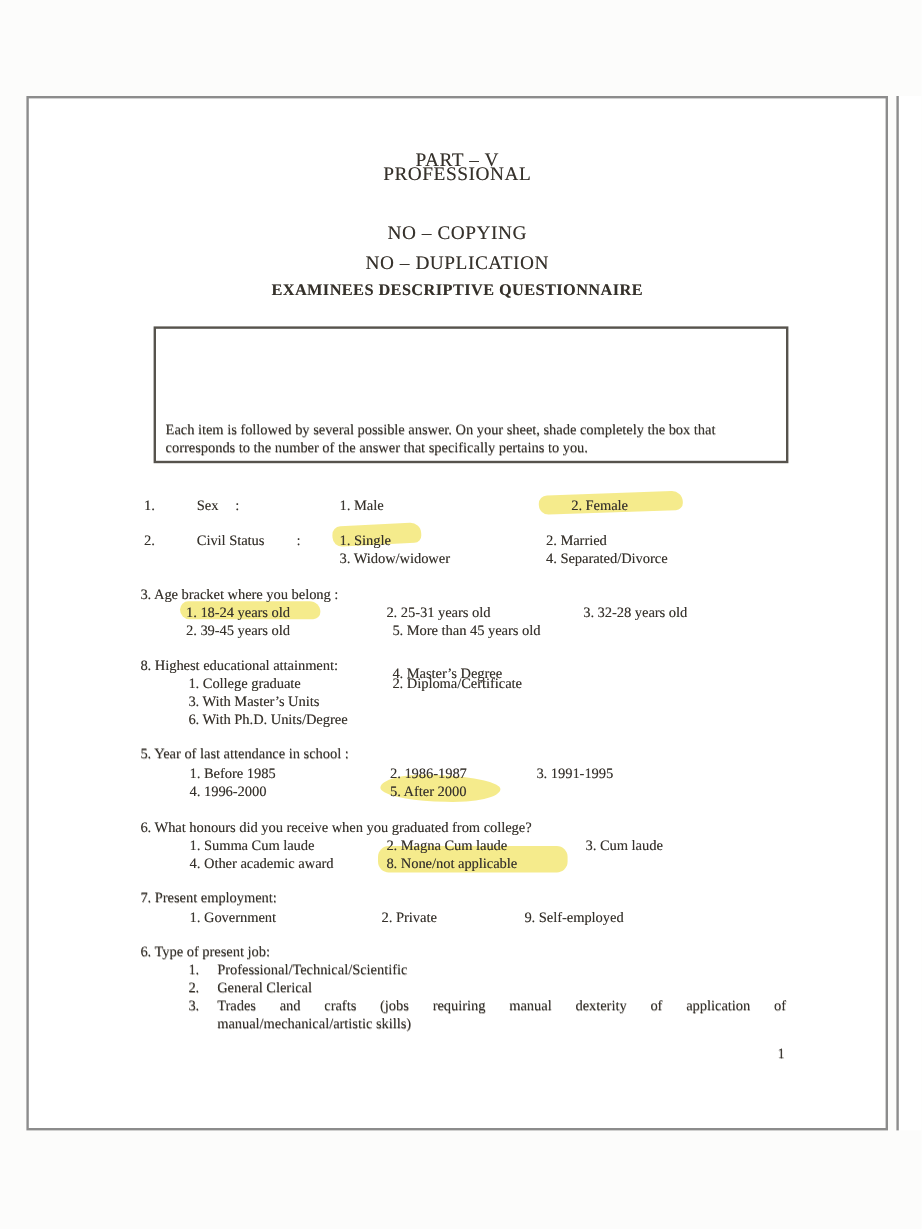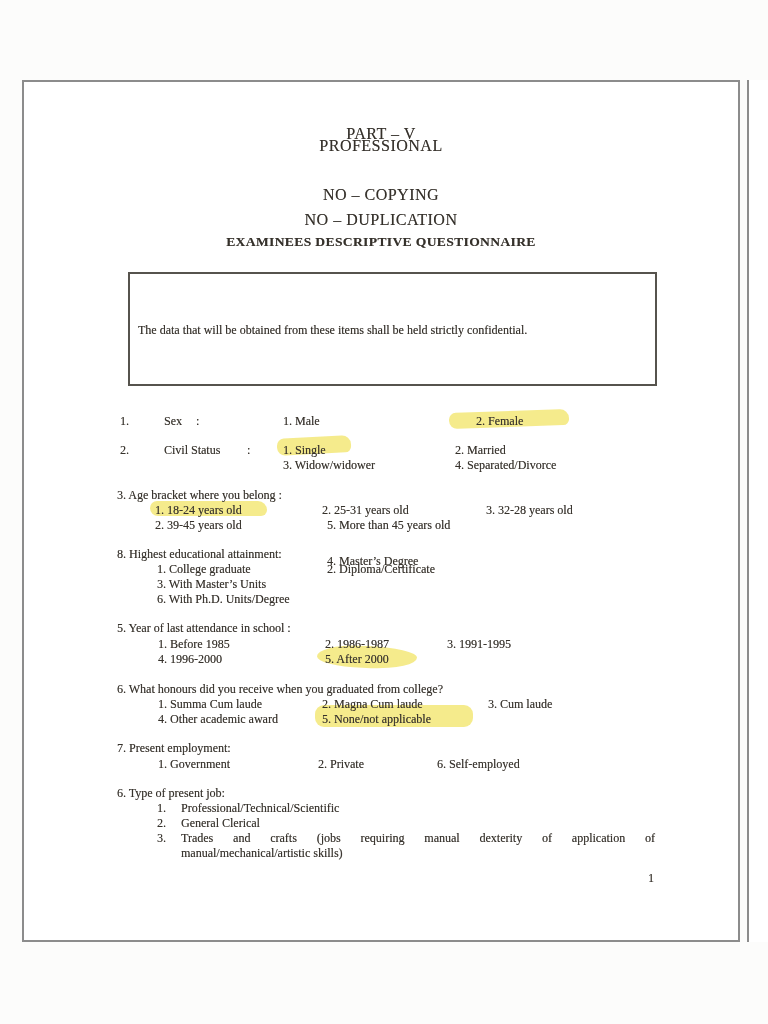--- a/index.html
+++ b/index.html
@@ -54,21 +54,21 @@
 <div class="page"></div>
 <div class="sliver"></div>
 
 <div class="t center hdr" style="top:125px">PART – V</div>
 <div class="t center hdr" style="top:137px">PROFESSIONAL</div>
 <div class="t center hdr" style="top:186px">NO – COPYING</div>
 <div class="t center hdr" style="top:211px">NO – DUPLICATION</div>
 <div class="t center title" style="top:234px">EXAMINEES DESCRIPTIVE QUESTIONNAIRE</div>
 
 <div class="inst-box">
-  <div class="para" style="top:49px">The data that will be obtained from these items shall be held strictly confidential.</div>
+  <div class="para" style="top:77px">Each item is followed by several possible answer. On your sheet, shade completely the box that corresponds to the number of the answer that specifically pertains to you.</div>
 </div>
 
 <div class="hl" style="left:449px;top:411px;width:120px;height:16px;transform:rotate(-2deg)"></div>
 <div class="hl" style="left:277px;top:437px;width:74px;height:17px;transform:rotate(-3deg)"></div>
 <div class="hl" style="left:150px;top:501px;width:117px;height:15px"></div>
 <div class="hl" style="left:317px;top:646px;width:100px;height:22px;transform:rotate(2deg);border-radius:45% 55% 50% 50%/60% 50% 60% 50%"></div>
 <div class="hl" style="left:315px;top:705px;width:158px;height:22px;border-radius:9px"></div>
 
 <span class="t" style="left:120px;top:414px">1.</span>
 <span class="t" style="left:164px;top:414px">Sex</span>
@@ -103,26 +103,26 @@
 <span class="t" style="left:325px;top:637px">2. 1986-1987</span>
 <span class="t" style="left:447px;top:637px">3. 1991-1995</span>
 <span class="t" style="left:158px;top:652px">4. 1996-2000</span>
 <span class="t" style="left:325px;top:652px">5. After 2000</span>
 
 <span class="t" style="left:117px;top:682px">6. What honours did you receive when you graduated from college?</span>
 <span class="t" style="left:158px;top:697px">1. Summa Cum laude</span>
 <span class="t" style="left:322px;top:697px">2. Magna Cum laude</span>
 <span class="t" style="left:488px;top:697px">3. Cum laude</span>
 <span class="t" style="left:158px;top:712px">4. Other academic award</span>
-<span class="t" style="left:322px;top:712px">5. None/not applicable</span>
+<span class="t" style="left:322px;top:712px">8. None/not applicable</span>
 
 <span class="t" style="left:117px;top:741px">7. Present employment:</span>
 <span class="t" style="left:158px;top:757px">1. Government</span>
 <span class="t" style="left:318px;top:757px">2. Private</span>
-<span class="t" style="left:437px;top:757px">6. Self-employed</span>
+<span class="t" style="left:437px;top:757px">9. Self-employed</span>
 
 <span class="t" style="left:117px;top:786px">6. Type of present job:</span>
 <span class="t" style="left:157px;top:801px">1.</span>
 <span class="t" style="left:181px;top:801px">Professional/Technical/Scientific</span>
 <span class="t" style="left:157px;top:816px">2.</span>
 <span class="t" style="left:181px;top:816px">General Clerical</span>
 <span class="t" style="left:157px;top:831px">3.</span>
 <span class="t just" style="left:181px;top:831px">Trades and crafts (jobs requiring manual dexterity of application of</span>
 <span class="t" style="left:181px;top:846px">manual/mechanical/artistic skills)</span>
 

